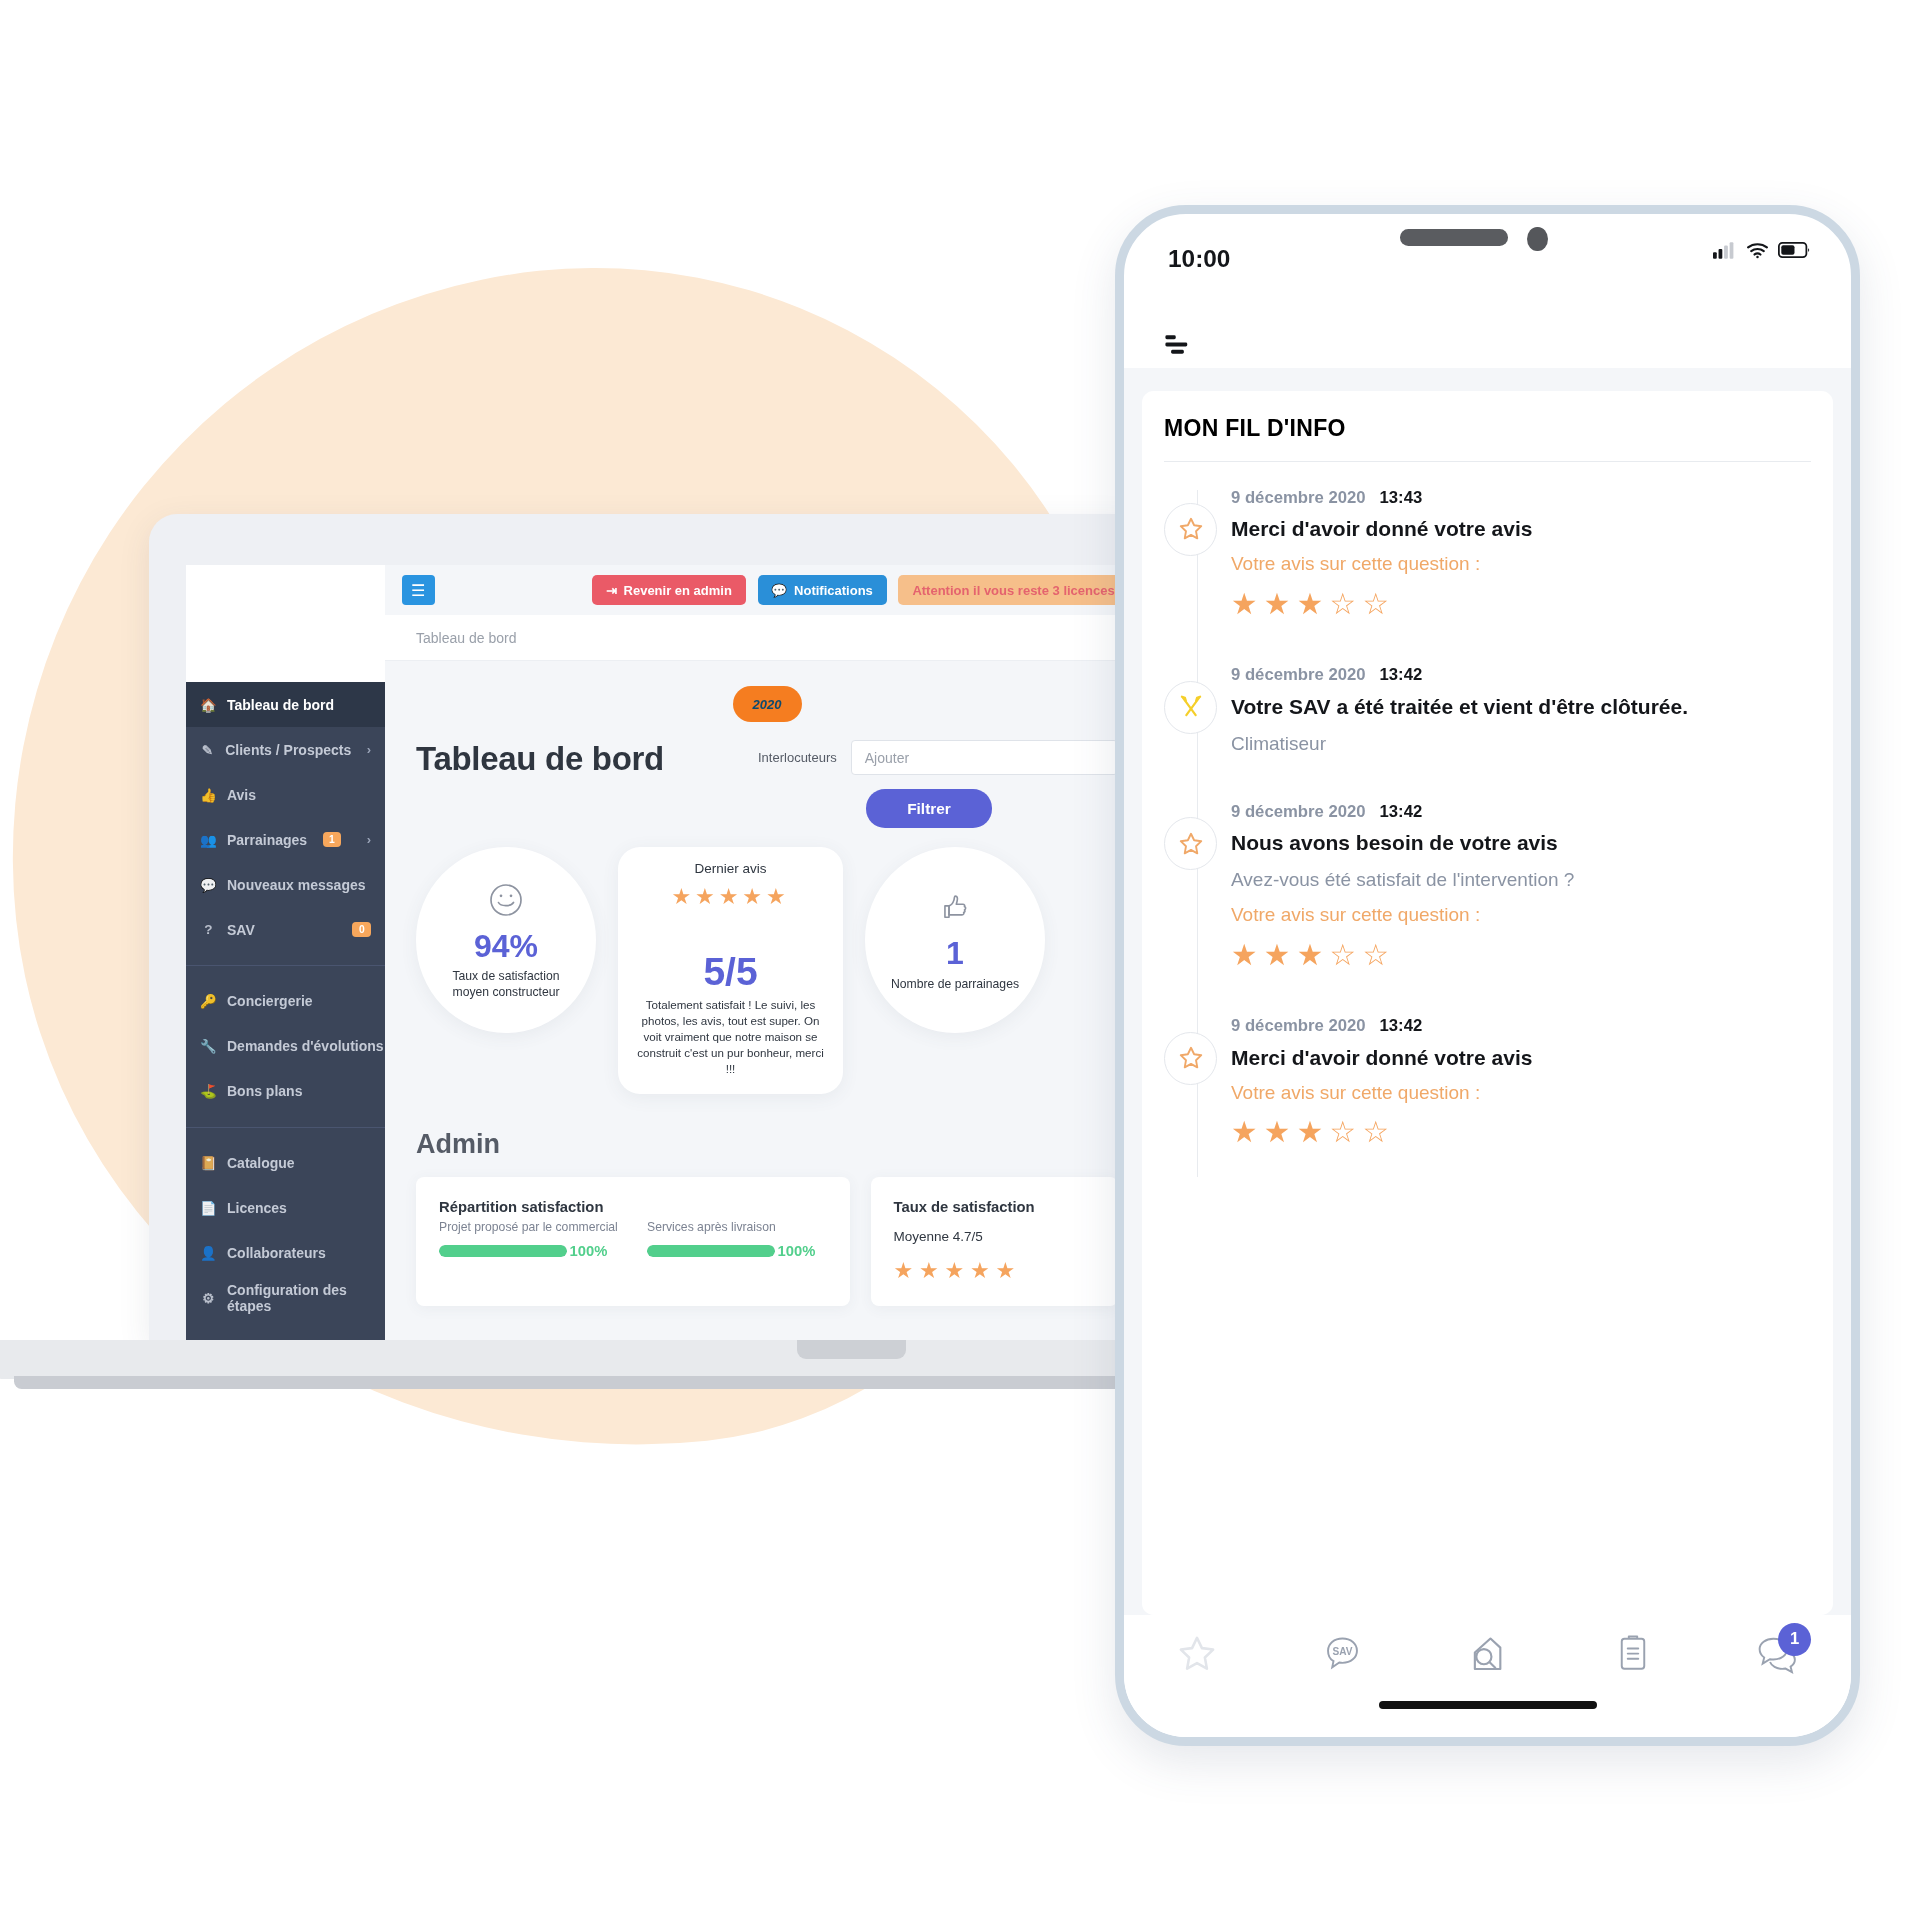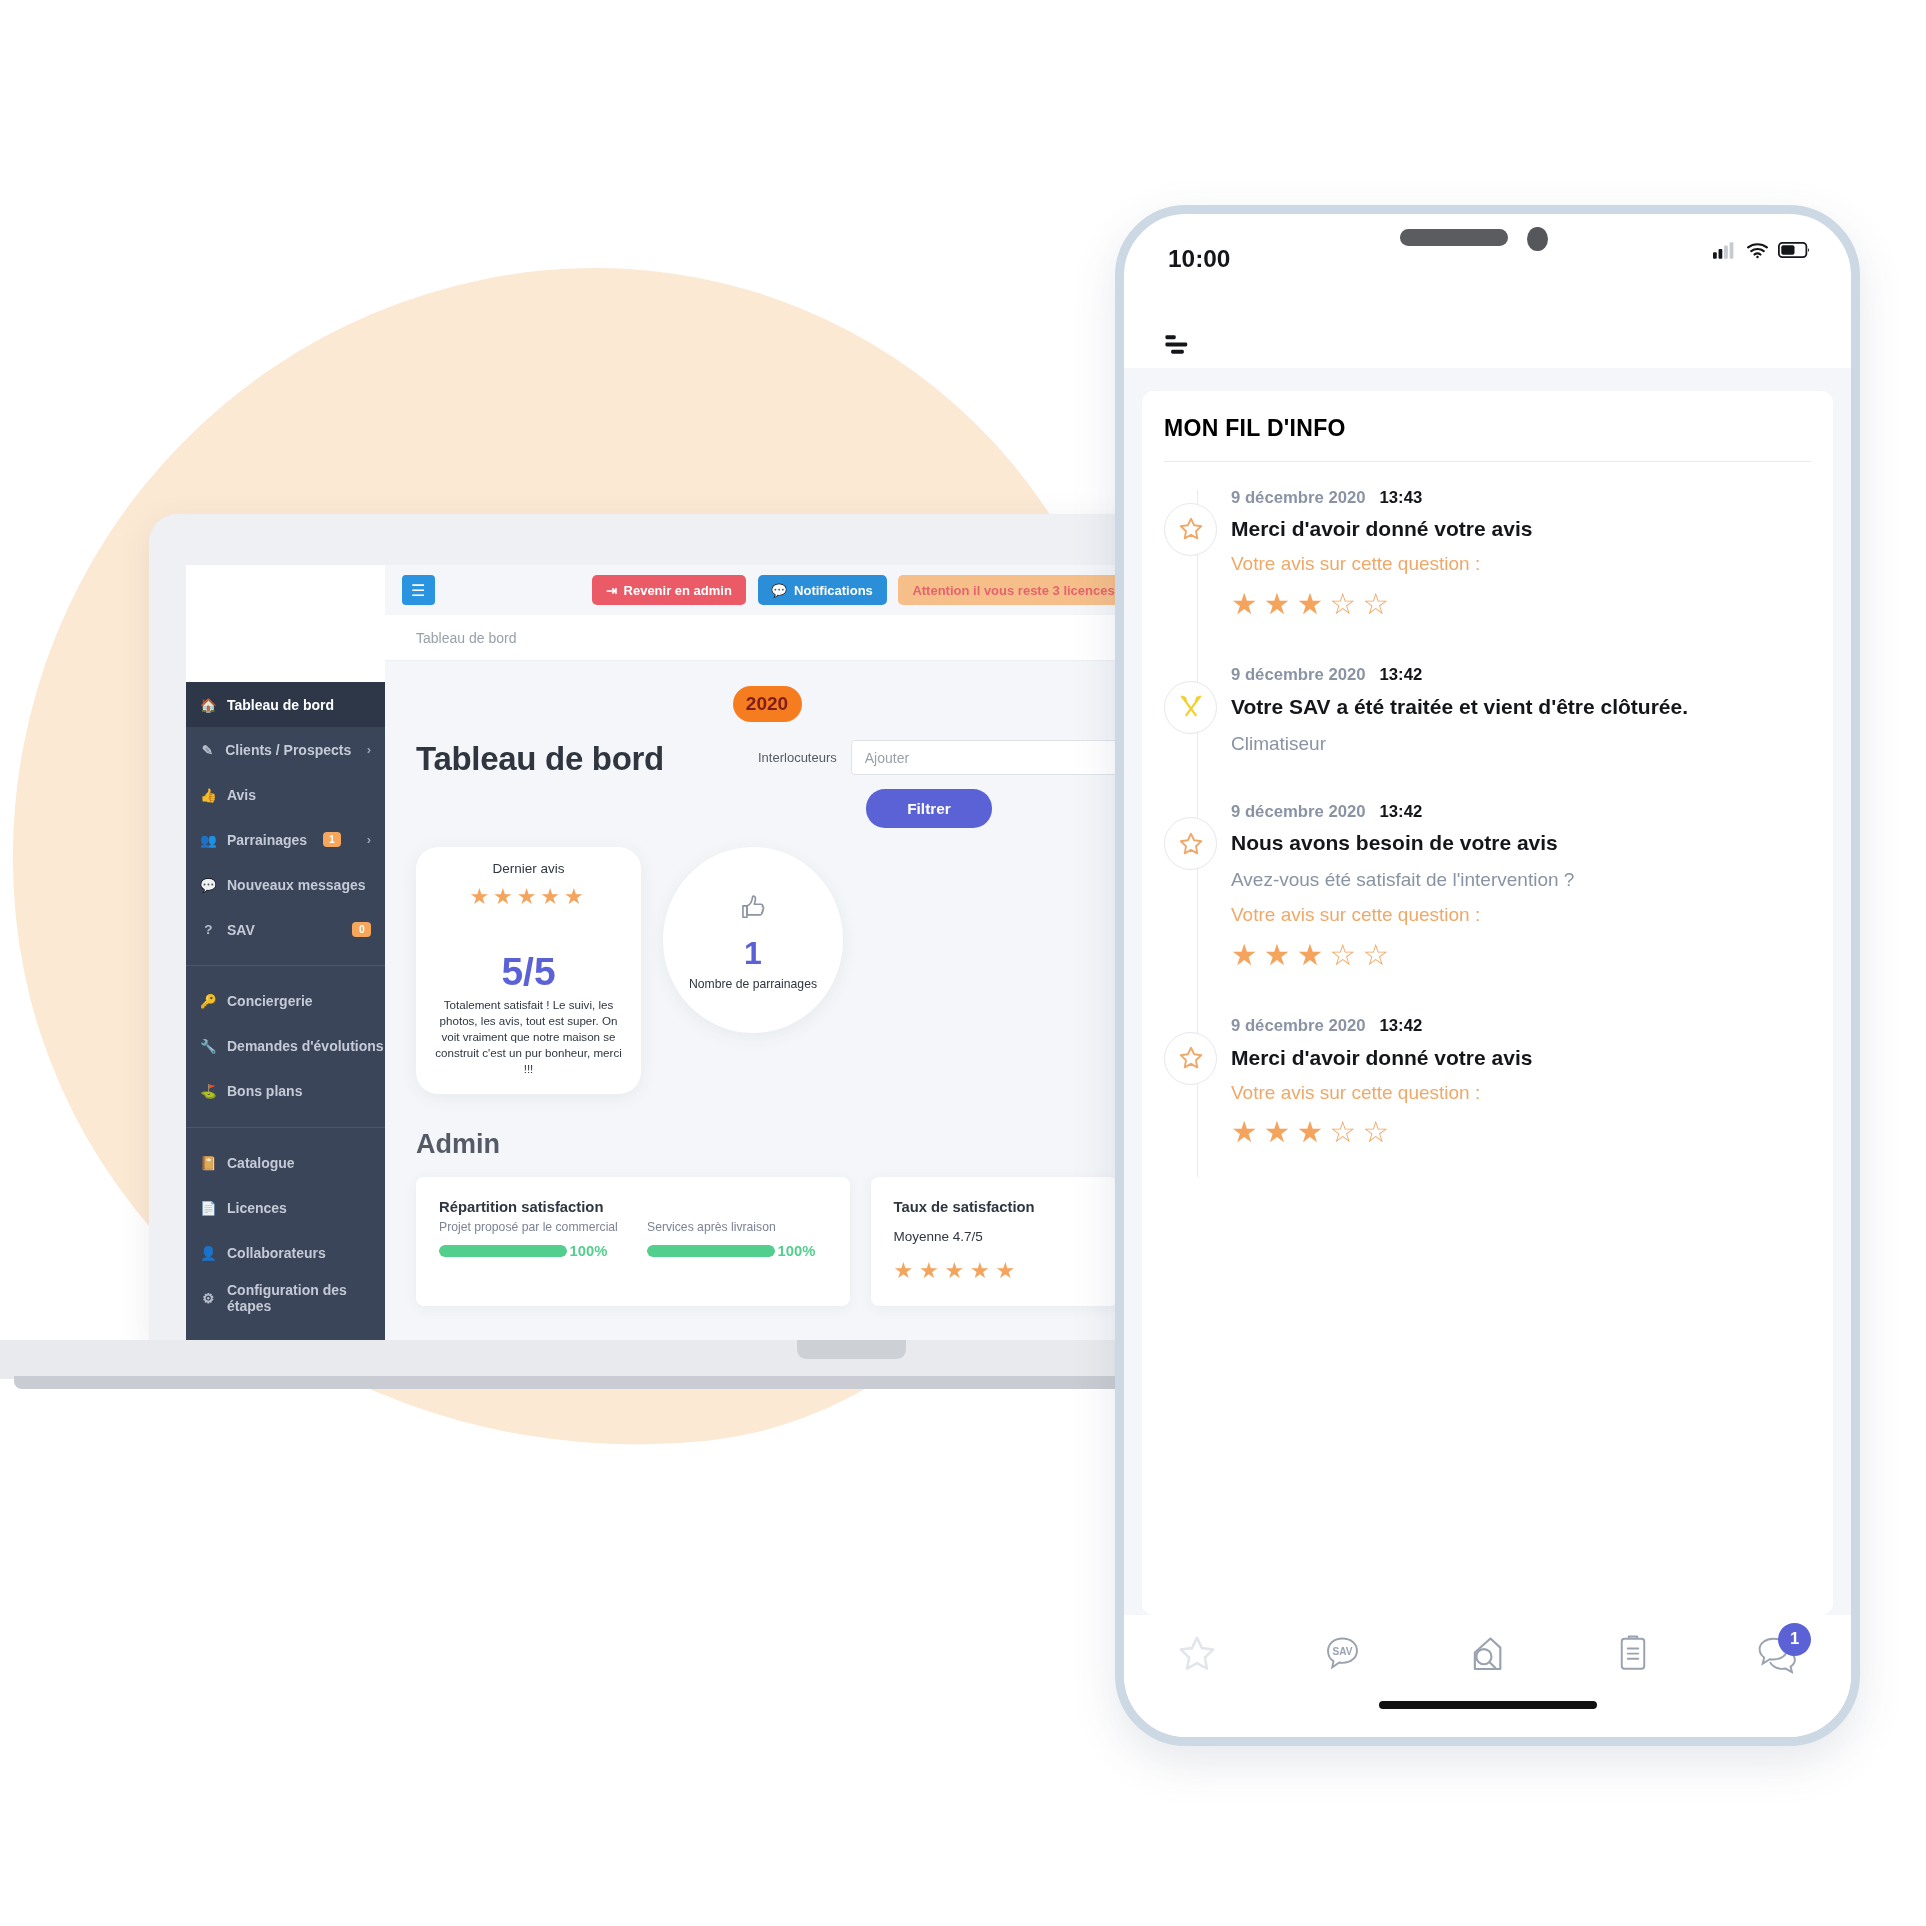--- a/index.html
+++ b/index.html
@@ -92,23 +92,23 @@
   }
   .btn-red { background: #ea5a67; }
   .btn-blue { background: #2a8fd8; }
   .btn-warn { background: #f6bf8a; color: #e4636e; font-weight: 600; }
   .crumbbar { height: 46px; background: #fff; display: flex; align-items: center; padding: 0 31px;
               color: #9aa0aa; font-size: 14px; border-bottom: 0.6px solid #eceff3; }
 
   .content { padding: 19px 0 0 0; }
   .year-pill {
     margin: 6.4px auto 0 auto; width: 69px; height: 36px;
-    background: #f57d20; color: #7f1d1d; border-radius: 18px;
+    background: #f57d20; color: #0c4a6e; border-radius: 18px;
     display: flex; align-items: center; justify-content: center;
-    font-size: 19px; font-weight: 700;
+    font-size: 13px; font-weight: 700; font-style: italic;
   }
   .title-row { display: flex; align-items: flex-start; padding: 18px 31px 0 31px; }
   .page-title { font-size: 33px; font-weight: 700; color: #2f3640; letter-spacing: -0.3px; }
   .filter-zone { margin-left: auto; width: 360px; }
   .filter-line { display: flex; align-items: center; gap: 14px; }
   .filter-label { font-size: 13px; color: #555b66; white-space: nowrap; }
   .filter-input {
     flex: 1; height: 35px; background: #fff; border: 0.6px solid #dfe3e9; border-radius: 3.9px;
     display: flex; align-items: center; padding: 12px 13px; color: #9aa0aa; font-size: 14px;
   }
@@ -319,20 +319,32 @@
                   <span class="filter-label">Interlocuteurs</span>
                   <div class="filter-input">
                     <span>Ajouter</span>
                   </div>
                 </div>
                 <div class="filter-btn">Filtrer</div>
               </div>
             </div>
 
             <div class="cards">
+              <div class="circle-card">
+                <div class="card-illus">
+                  <svg width="40" height="40" viewBox="0 0 48 48" fill="none" stroke="#8d93a0" stroke-width="2">
+                    <circle cx="24" cy="24" r="18"></circle>
+                    <circle cx="18" cy="19" r="1.6" fill="#8d93a0" stroke="none"></circle>
+                    <circle cx="30" cy="19" r="1.6" fill="#8d93a0" stroke="none"></circle>
+                    <path d="M15 27c2.5 5 15 5 18 0" stroke-linecap="round"></path>
+                  </svg>
+                </div>
+                <div class="big-num">94%</div>
+                <div class="card-sub">Taux de satisfaction moyen constructeur</div>
+              </div>
 
               <div class="review-card">
                 <div class="review-head">Dernier avis</div>
                 <div class="stars">★★★★★</div>
                 <div class="big-num small">5/5</div>
                 <div class="review-text">Totalement satisfait ! Le suivi, les photos, les avis, tout est super. On voit vraiment que notre maison se construit c'est un pur bonheur, merci !!!</div>
               </div>
 
               <div class="circle-card">
                 <div class="card-illus">

